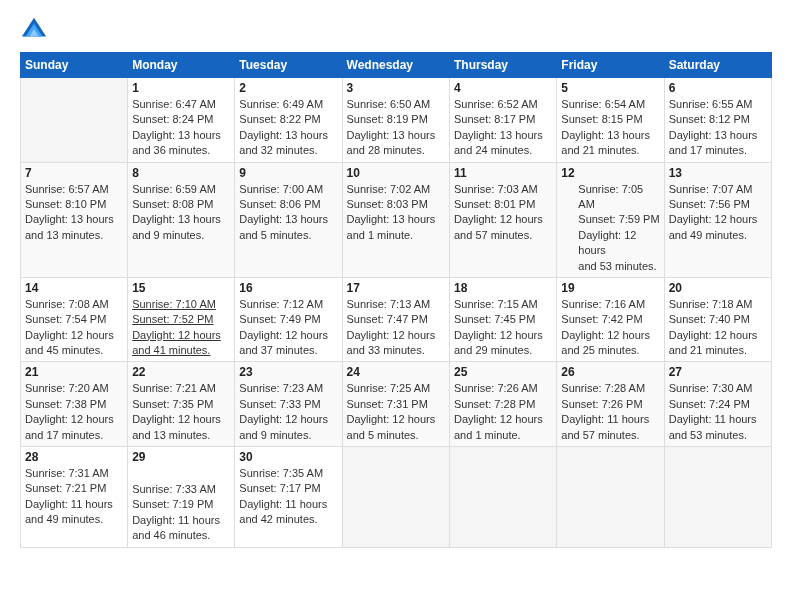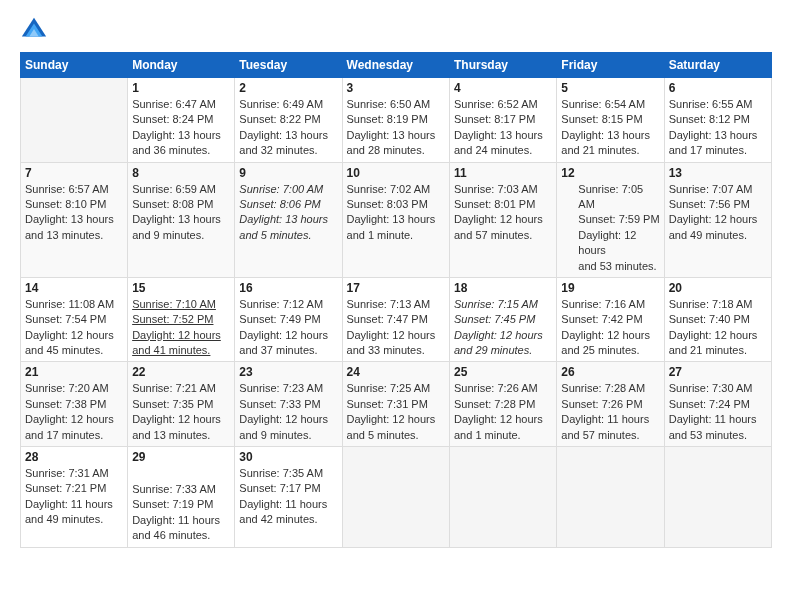--- a/index.html
+++ b/index.html
@@ -193,21 +193,21 @@
           </td>
           <td>
             <span class="day-number">8</span>
             <div class="day-info" style="white-space: pre-line;">Sunrise: 6:59 AM
 Sunset: 8:08 PM
 Daylight: 13 hours
 and 9 minutes.</div>
           </td>
           <td>
             <span class="day-number">9</span>
-            <div class="day-info" style="white-space: pre-line; font-style: italic;">Sunrise: 7:00 AM
+            <div class="day-info" style="white-space: pre-line;">Sunrise: 7:00 AM
 Sunset: 8:06 PM
 Daylight: 13 hours
 and 5 minutes.</div>
           </td>
           <td>
             <span class="day-number">10</span>
             <div class="day-info" style="white-space: pre-line;">Sunrise: 7:02 AM
 Sunset: 8:03 PM
 Daylight: 13 hours
 and 1 minute.</div>
@@ -230,21 +230,21 @@
             <span class="day-number">13</span>
             <div class="day-info" style="white-space: pre-line;">Sunrise: 7:07 AM
 Sunset: 7:56 PM
 Daylight: 12 hours
 and 49 minutes.</div>
           </td>
         </tr>
         <tr>
           <td>
             <span class="day-number">14</span>
-            <div class="day-info" style="white-space: pre-line;">Sunrise: 11:08 AM
+            <div class="day-info" style="white-space: pre-line;">Sunrise: 7:08 AM
 Sunset: 7:54 PM
 Daylight: 12 hours
 and 45 minutes.</div>
           </td>
           <td>
             <span class="day-number">15</span>
             <div class="day-info" style="white-space: pre-line; text-decoration: underline;">Sunrise: 7:10 AM
 Sunset: 7:52 PM
 Daylight: 12 hours
 and 41 minutes.</div>
@@ -258,21 +258,21 @@
           </td>
           <td>
             <span class="day-number">17</span>
             <div class="day-info" style="white-space: pre-line;">Sunrise: 7:13 AM
 Sunset: 7:47 PM
 Daylight: 12 hours
 and 33 minutes.</div>
           </td>
           <td>
             <span class="day-number">18</span>
-            <div class="day-info" style="white-space: pre-line; font-style: italic;">Sunrise: 7:15 AM
+            <div class="day-info" style="white-space: pre-line;">Sunrise: 7:15 AM
 Sunset: 7:45 PM
 Daylight: 12 hours
 and 29 minutes.</div>
           </td>
           <td>
             <span class="day-number">19</span>
             <div class="day-info" style="white-space: pre-line;">Sunrise: 7:16 AM
 Sunset: 7:42 PM
 Daylight: 12 hours
 and 25 minutes.</div>

